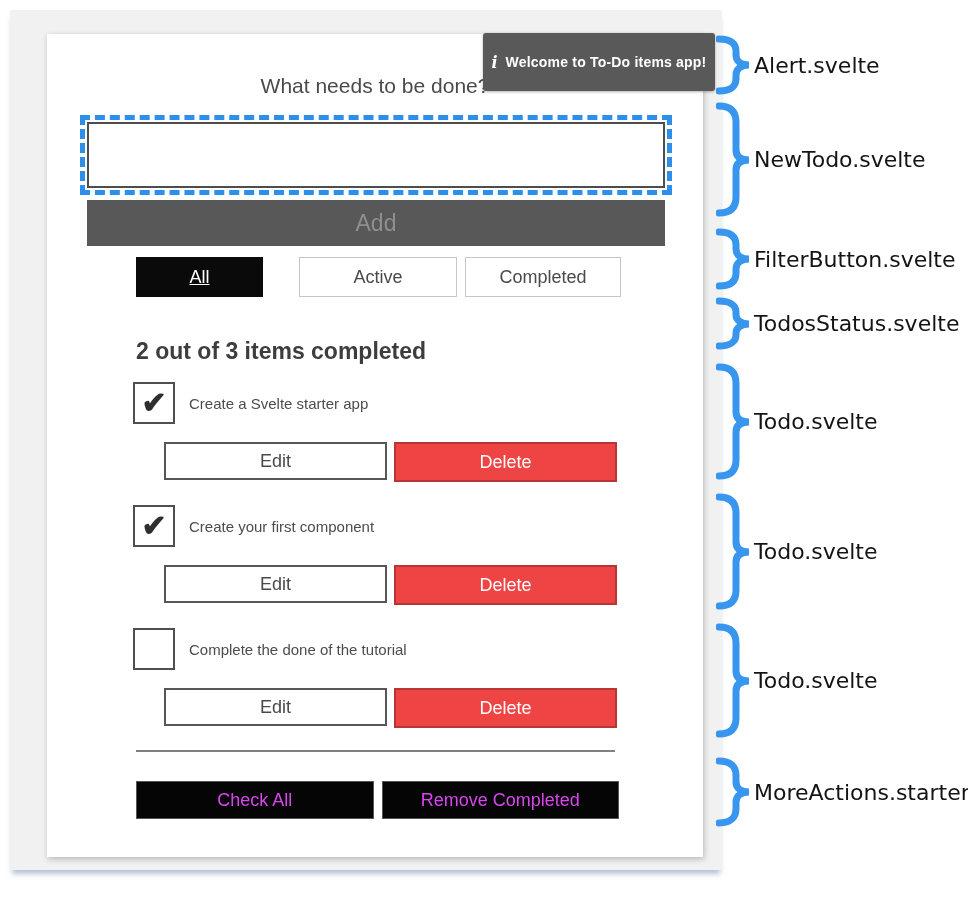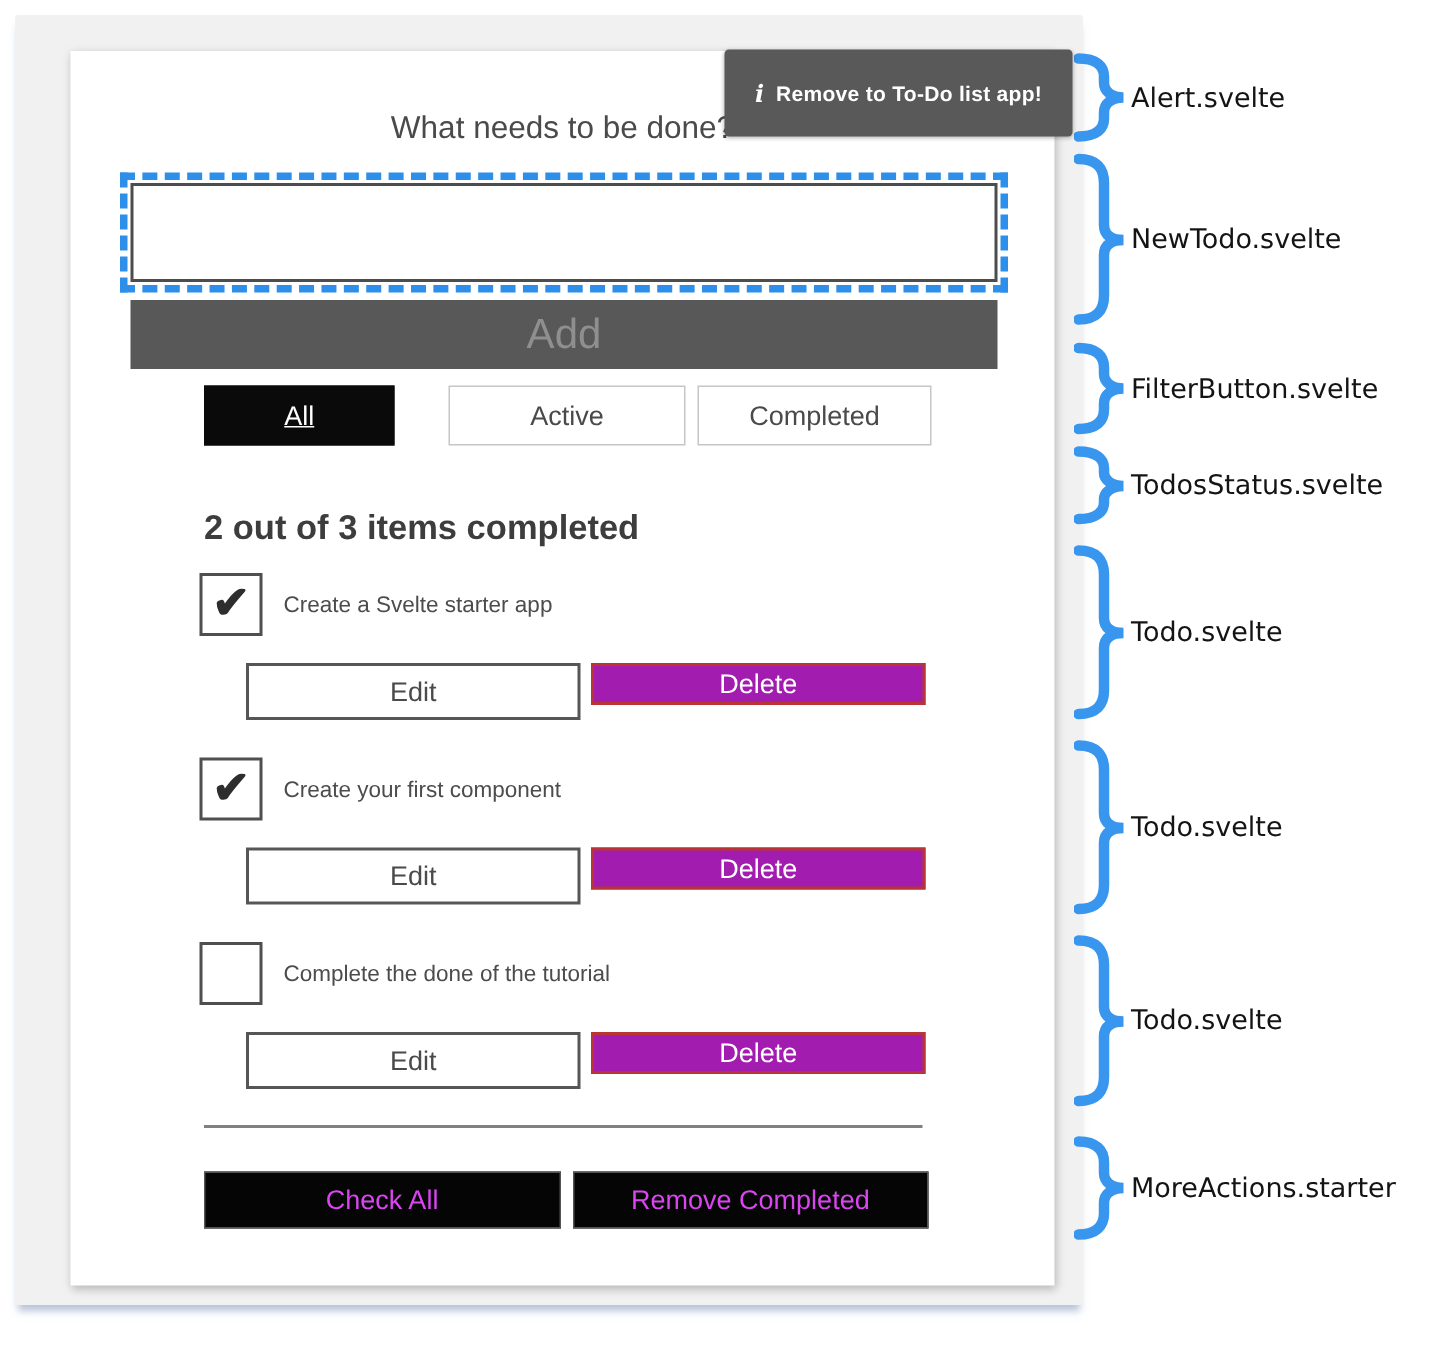--- a/index.html
+++ b/index.html
@@ -25,21 +25,21 @@
 
   .new-todo-input {
     position: absolute; left: 40px; top: 88px; width: 578px; height: 66px;
     border: 2px solid #4d4d4d; background: #fff;
     outline: 5px dashed #2d8fea; outline-offset: 2px;
     font-size: 20px; padding: 0 10px; color: #333; border-radius: 0;
   }
   .add-btn {
     position: absolute; left: 40px; top: 166px; width: 578px; height: 46px;
     background: #585858; color: #8f8f8f; border: none;
-    font-size: 28px; font-family: inherit; cursor: default;
+    font-size: 23px; font-family: inherit; cursor: default;
   }
 
   .filter-btn {
     position: absolute; top: 223px; height: 40px;
     font-size: 18px; font-family: inherit; cursor: pointer;
   }
   .filter-all       { left: 89px;  width: 127px; background: #0a0a0a; color: #ffffff; border: 1px solid #0a0a0a; text-decoration: underline; }
   .filter-active    { left: 252px; width: 158px; background: #ffffff; color: #4a4a4a; border: 1px solid #c6c6c6; }
   .filter-completed { left: 418px; width: 156px; background: #ffffff; color: #4a4a4a; border: 1px solid #c6c6c6; }
 
@@ -56,21 +56,21 @@
     font-size: 30px; font-weight: bold; color: #2e2e2e; cursor: pointer;
     line-height: 1;
   }
   .todo-label { margin-left: 14px; font-size: 15px; color: #4c4c4c; }
   .todo-buttons { position: absolute; left: 3px; top: 60px; width: 481px; display: flex; gap: 7px; padding-left: 28px; }
   .edit-btn {
     flex: 1; height: 38px; background: #ffffff; color: #4a4a4a;
     border: 2px solid #565656; font-size: 18px; font-family: inherit; cursor: pointer;
   }
   .delete-btn {
-    flex: 1; height: 28px; background: #a21caf; color: #ffffff;
+    flex: 1; height: 40px; background: #ef4444; color: #ffffff;
     border: 2px solid #b93434; font-size: 18px; font-family: inherit; cursor: pointer;
   }
 
   .divider { position: absolute; left: 89px; top: 716px; width: 479px; border-top: 2px solid #808080; }
 
   .more-actions { position: absolute; left: 89px; top: 747px; width: 483px; display: flex; gap: 8px; }
   .black-btn {
     flex: 1; height: 38px; background: #050505; color: #d946ef;
     border: 1px solid #555; font-size: 18px; font-family: inherit; cursor: pointer;
   }
@@ -83,21 +83,21 @@
     box-shadow: 0 1px 3px rgba(0,0,0,0.3);
   }
   .alert-icon { font-family: "DejaVu Serif", serif; font-style: italic; font-weight: bold; font-size: 16px; }
   .alert-text { font-size: 14px; font-weight: bold; letter-spacing: 0.2px; }
 
   
   .annotation { position: absolute; left: 716px; display: flex; align-items: center; }
   .annotation svg { flex: 0 0 auto; }
   .annotation-label {
     margin-left: 2px; font-family: "DejaVu Sans", sans-serif;
-    font-size: 18px; color: #141414; white-space: nowrap;
+    font-size: 22px; color: #141414; white-space: nowrap;
   }
 </style>
 </head>
 <body>
 
 <div class="stage">
   <div class="card">
 
     <h1 class="app-heading">What needs to be done?</h1>
 
@@ -155,21 +155,21 @@
     <div class="more-actions">
       <button class="black-btn">Check All</button>
       <button class="black-btn">Remove Completed</button>
     </div>
 
   </div>
 </div>
 
 <div class="alert-tooltip">
   <span class="alert-icon">i</span>
-  <span class="alert-text">Remove to To-Do list app!</span>
+  <span class="alert-text">Welcome to To-Do items app!</span>
 </div>
 
 <div class="annotation" style="top: 35px; height: 60px;">
   <svg width="36" height="60" viewBox="0 0 36 60">
     <path d="M3,4 C15,4 20,9 20,16 L20,20 C20,26 25,30 33,30 C25,30 20,34 20,40 L20,44 C20,51 15,56 3,56" fill="none" stroke="#3896ee" stroke-width="7" stroke-linecap="round"></path>
   </svg>
   <span class="annotation-label">Alert.svelte</span>
 </div>
 
 <div class="annotation" style="top: 102px; height: 115px;">

